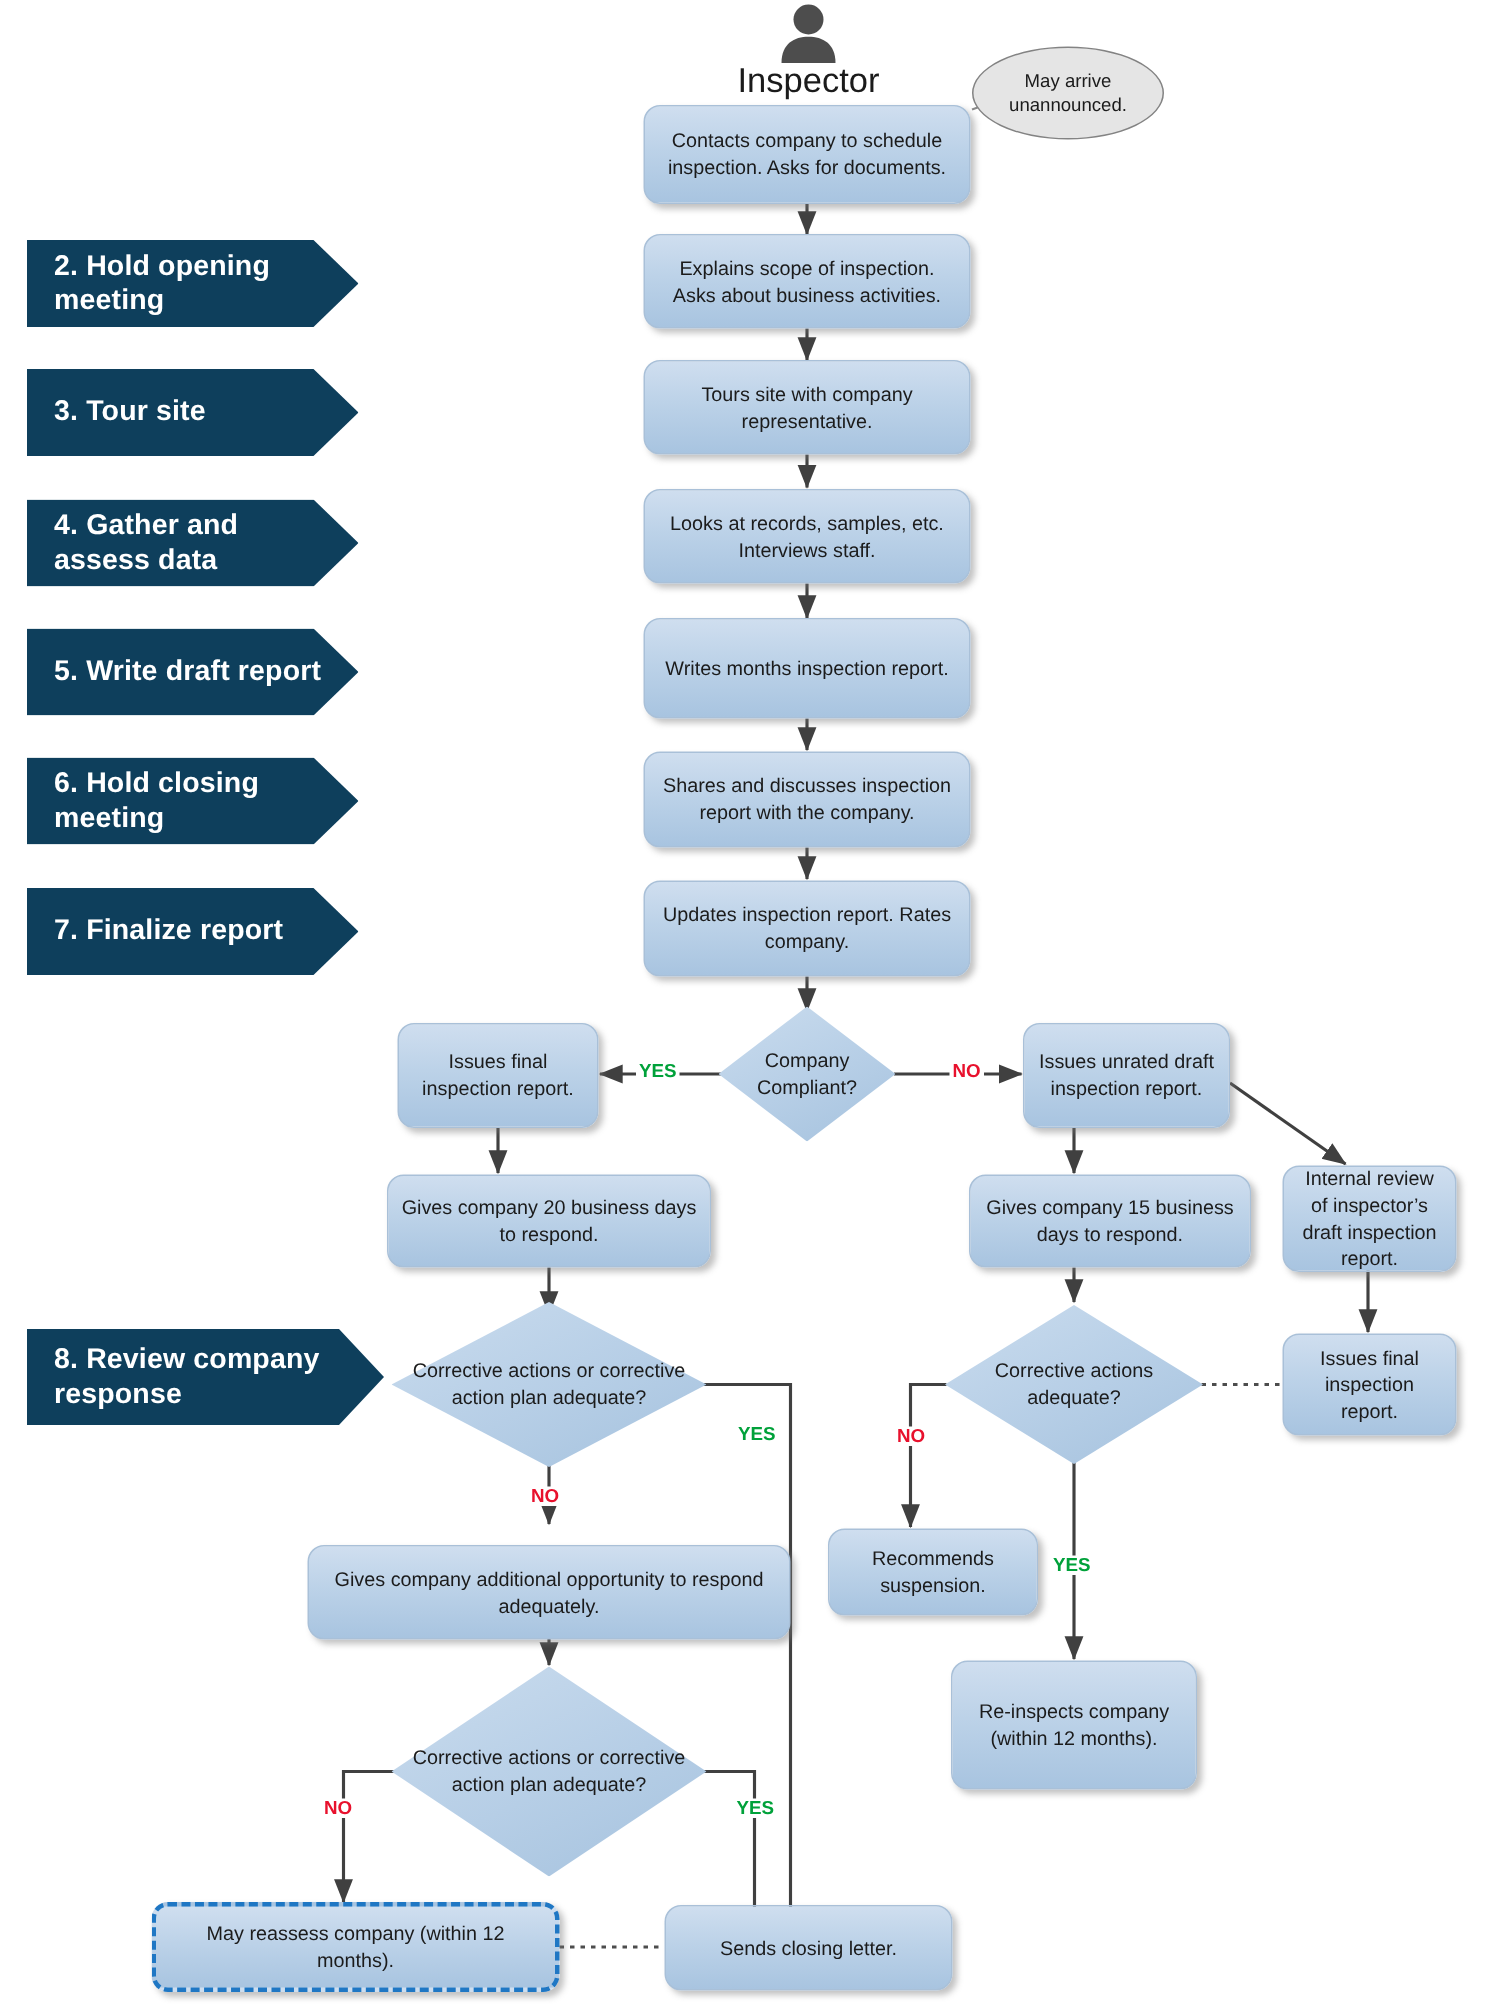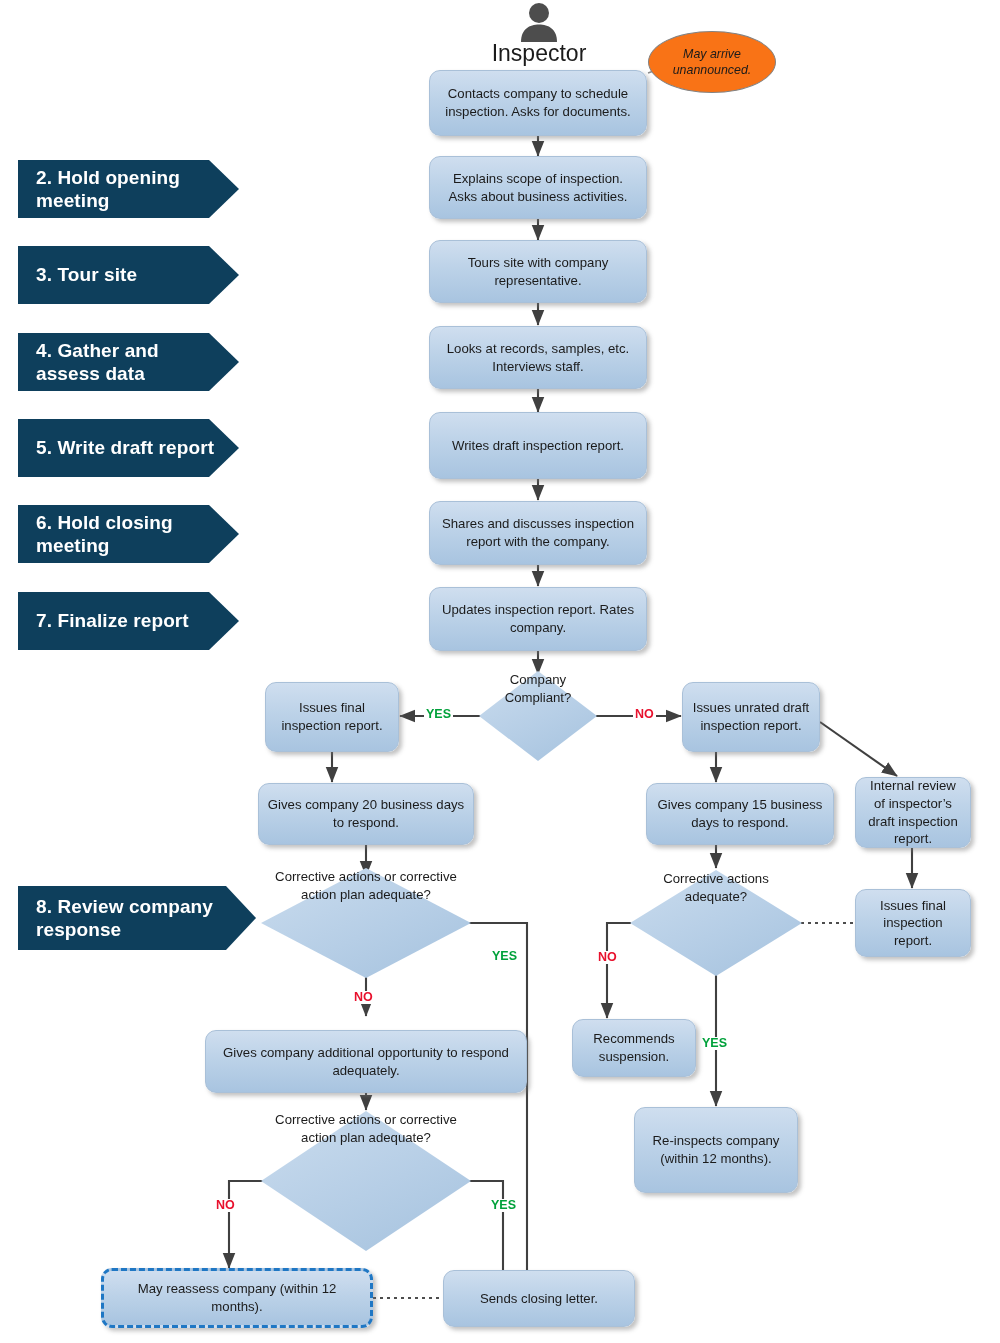--- a/index.html
+++ b/index.html
@@ -64,21 +64,21 @@
   }
   .node.dashed {
     border: 3px dashed #1f77c4;
     box-shadow: 3px 3px 4px rgba(120,120,120,0.45);
   }
 
   
   .decision {
     position: absolute;
     display: flex;
-    align-items: flex-start;
+    align-items: center;
     justify-content: center;
     text-align: center;
     color: #1b1b1b;
     font-size: 13.2px;
     line-height: 1.33;
   }
   .decision .dia-shape {
     position: absolute;
     left: 0; top: 0;
     width: 100%;
@@ -122,28 +122,27 @@
   }
 
   
   .callout {
     position: absolute;
     display: flex;
     align-items: center;
     justify-content: center;
     text-align: center;
     border-radius: 50%;
-    background: #f97316;
+    background: #e5e5e5;
     border: 1px solid #838383;
     color: #1b1b1b;
     font-size: 12.4px;
     line-height: 1.3;
     padding: 0 12px;
     box-sizing: border-box;
-    font-style: italic;
   }
 
   
   .elabel {
     position: absolute;
     font-size: 12.5px;
     font-weight: bold;
     background: #ffffff;
     padding: 0 2px;
     line-height: 1;
@@ -246,21 +245,21 @@
   </div>
 
   <div class="node" style="left:429px; top:70px; width:218px; height:66px;">Contacts company to schedule inspection. Asks for documents.</div>
 
   <div class="node" style="left:429px; top:156px; width:218px; height:63px;">Explains scope of inspection. Asks about business activities.</div>
 
   <div class="node" style="left:429px; top:240px; width:218px; height:63px;">Tours site with company representative.</div>
 
   <div class="node" style="left:429px; top:326px; width:218px; height:63px;">Looks at records, samples, etc. Interviews staff.</div>
 
-  <div class="node" style="left:429px; top:412px; width:218px; height:67px;">Writes draft inspection report.</div>
+  <div class="node" style="left:429px; top:412px; width:218px; height:67px;">Writes months inspection report.</div>
 
   <div class="node" style="left:429px; top:501px; width:218px; height:64px;">Shares and discusses  inspection report with the company.</div>
 
   <div class="node" style="left:429px; top:587px; width:218px; height:64px;">Updates inspection report. Rates company.</div>
 
   <div class="decision" style="left:479px; top:671px; width:118px; height:90px;">
     <div class="dia-shadow"></div>
     <div class="dia-shape"></div>
     <div class="dia-text">Company Compliant?</div>
   </div>
@@ -302,17 +301,17 @@
   <div class="decision" style="left:630px; top:870px; width:172px; height:106px;">
     <div class="dia-shadow"></div>
     <div class="dia-shape"></div>
     <div class="dia-text">Corrective actions adequate?</div>
   </div>
   <div class="elabel no" style="left:596px; top:951px;">NO</div>
   <div class="elabel yes" style="left:700px; top:1037px;">YES</div>
 
   <div class="node" style="left:855px; top:889px; width:116px; height:68px;">Issues final inspection report.</div>
 
-  <div class="node" style="left:552px; top:1019px; width:124px; height:58px;margin-left:20px;">Recommends suspension.</div>
+  <div class="node" style="left:552px; top:1019px; width:140px; height:58px;">Recommends suspension.</div>
 
   <div class="node" style="left:634px; top:1107px; width:164px; height:86px;">Re-inspects company (within 12 months).</div>
 
 </div>
 
 </body></html>

